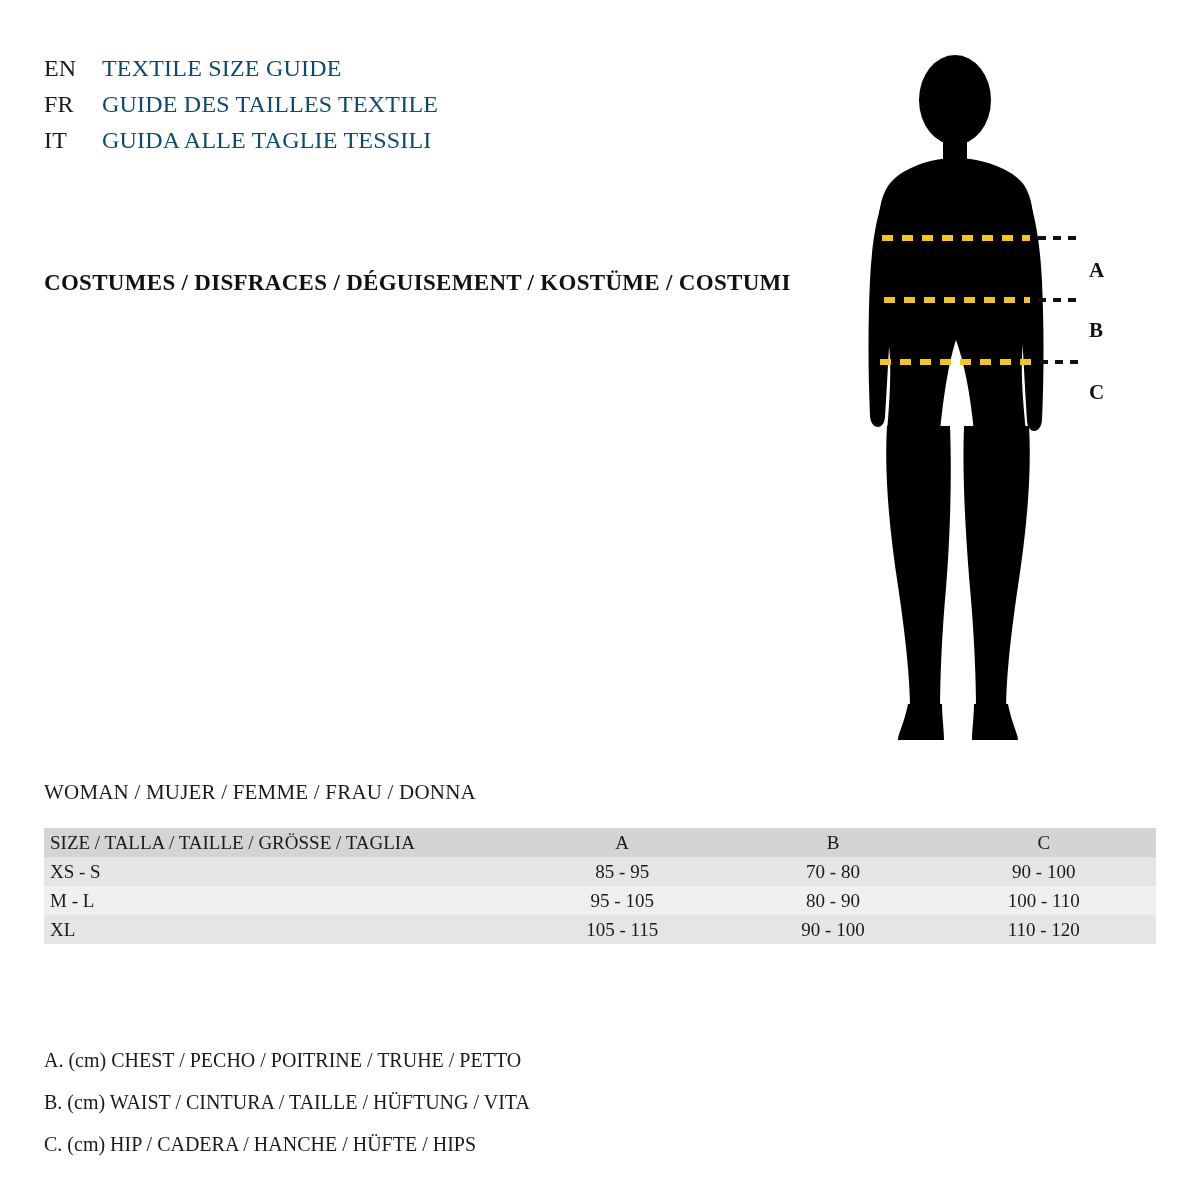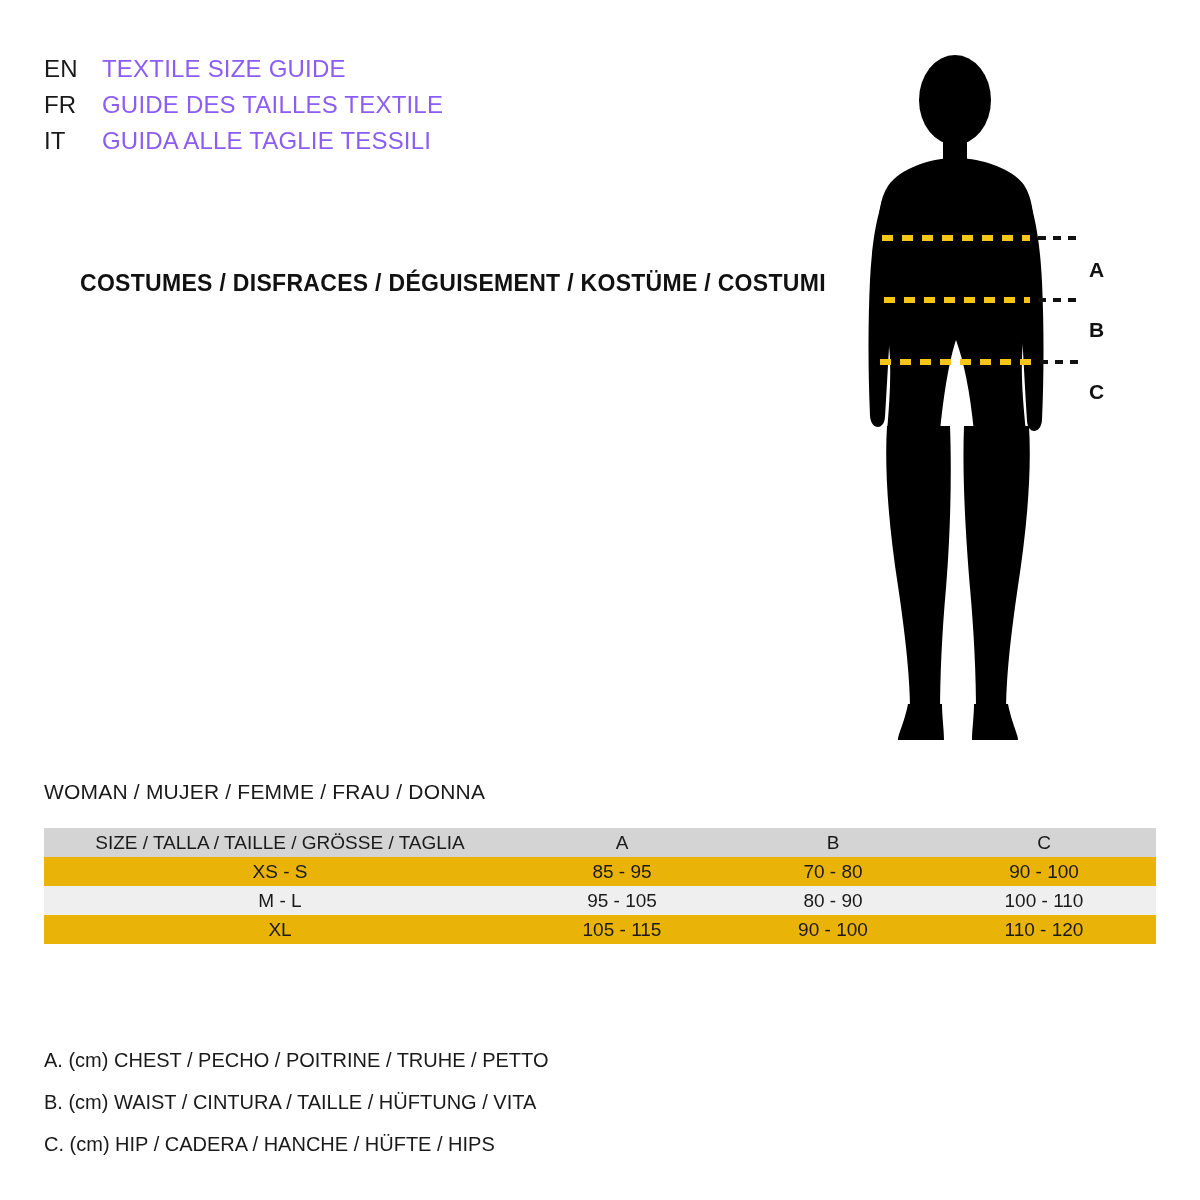--- a/index.html
+++ b/index.html
@@ -12,20 +12,21 @@
     height: 1200px;
     font-family: "Liberation Sans", sans-serif;
     color: #1a1a1a;
     position: relative;
     overflow: hidden;
   }
   .page {
     position: relative;
     width: 1200px;
     height: 1200px;
+    font-family: Liberation Serif, serif;
   }
 
   
   .lang-block {
     position: absolute;
     left: 44px;
     top: 55px;
     width: 820px;
   }
   .lang-row {
@@ -34,31 +35,30 @@
     height: 36px;
     font-size: 24px;
     letter-spacing: 0.2px;
   }
   .lang-code {
     width: 58px;
     flex: 0 0 58px;
     color: #1a1a1a;
   }
   .lang-text {
-    color: #8b5cf6;
+    color: #0c4a6e;
   }
   .costumes-line {
     position: absolute;
     left: 44px;
     top: 270px;
     font-size: 23px;
     font-weight: bold;
     letter-spacing: 0.3px;
     color: #111;
-    margin-left: 36px;
   }
 
   
   .figure-wrap {
     position: absolute;
     left: 840px;
     top: 40px;
     width: 320px;
     height: 700px;
   }
@@ -98,28 +98,28 @@
   table.size-table td {
     padding: 0;
     height: 29px;
     font-weight: normal;
     text-align: center;
     color: #1a1a1a;
     vertical-align: middle;
   }
   table.size-table th.size-col,
   table.size-table td.size-col {
-    text-align: center;
+    text-align: left;
     padding-left: 6px;
     width: 460px;
   }
   thead tr {
     background: #d4d4d4;
   }
-  tbody tr.odd { background: #eab308; }
+  tbody tr.odd { background: #e5e5e5; }
   tbody tr.even { background: #efefef; padding-left: 8px; }
 
   
   .notes {
     position: absolute;
     left: 44px;
     top: 1035px;
     font-size: 20px;
     line-height: 33px;
     color: #1a1a1a;

